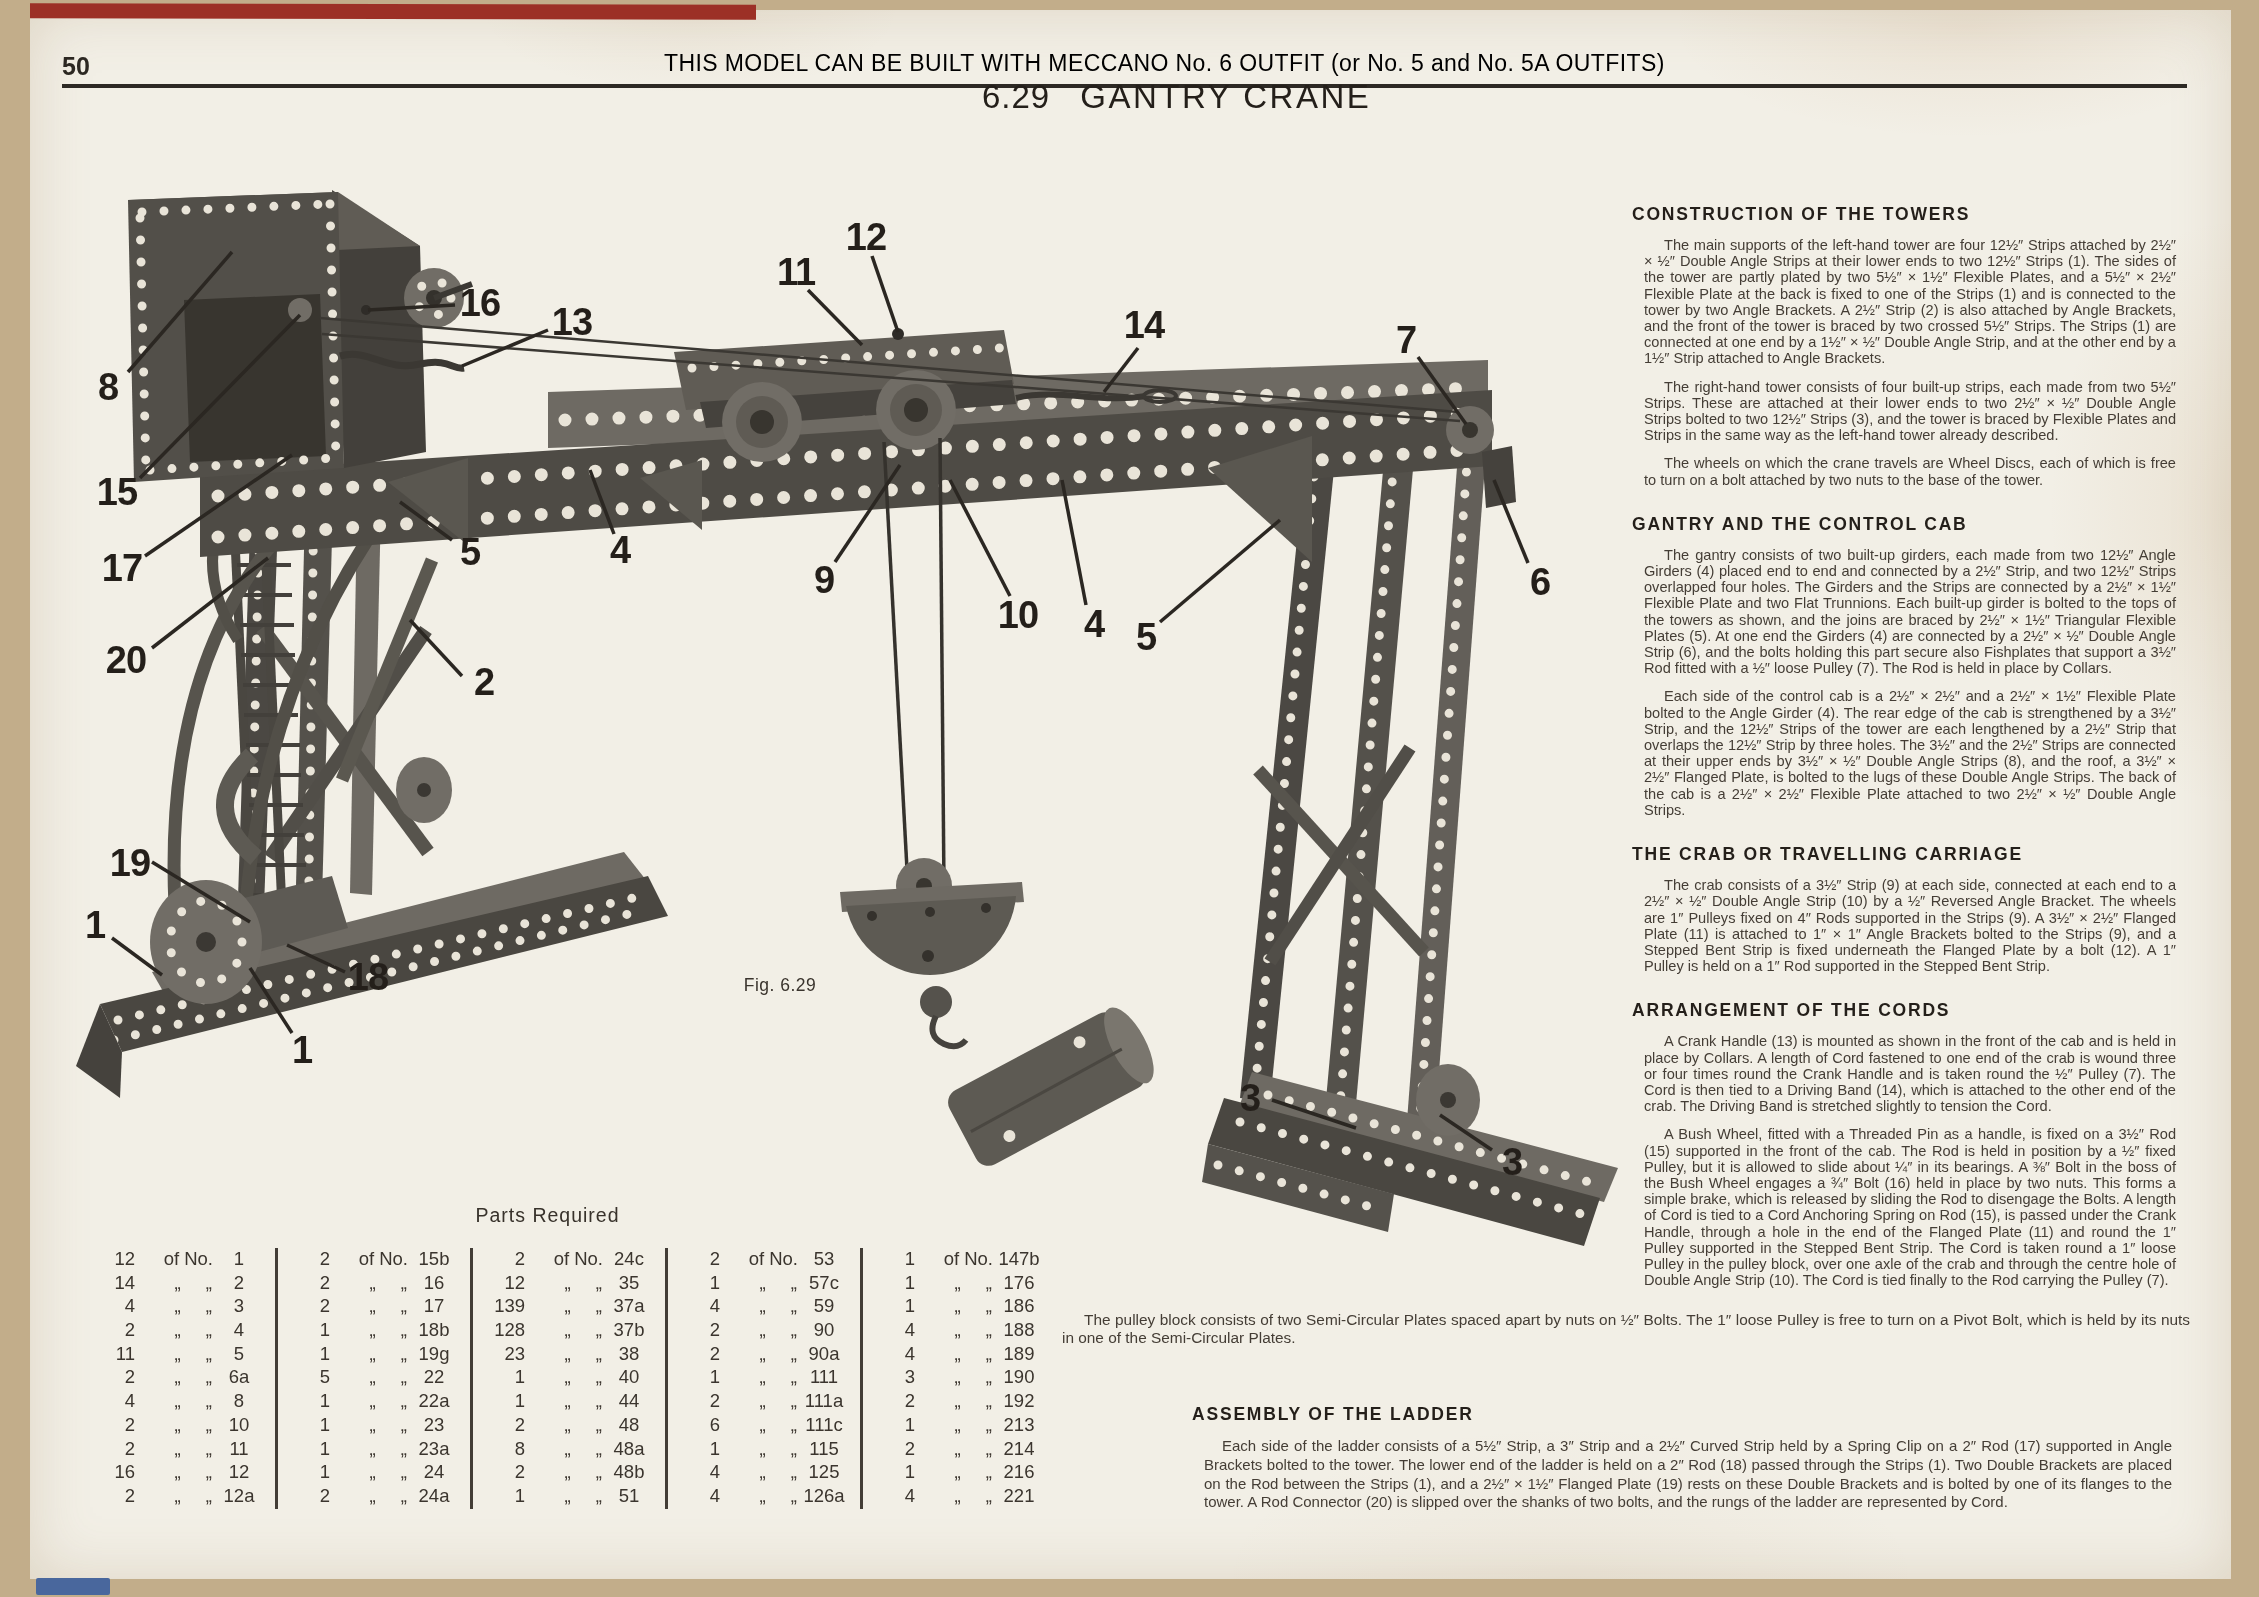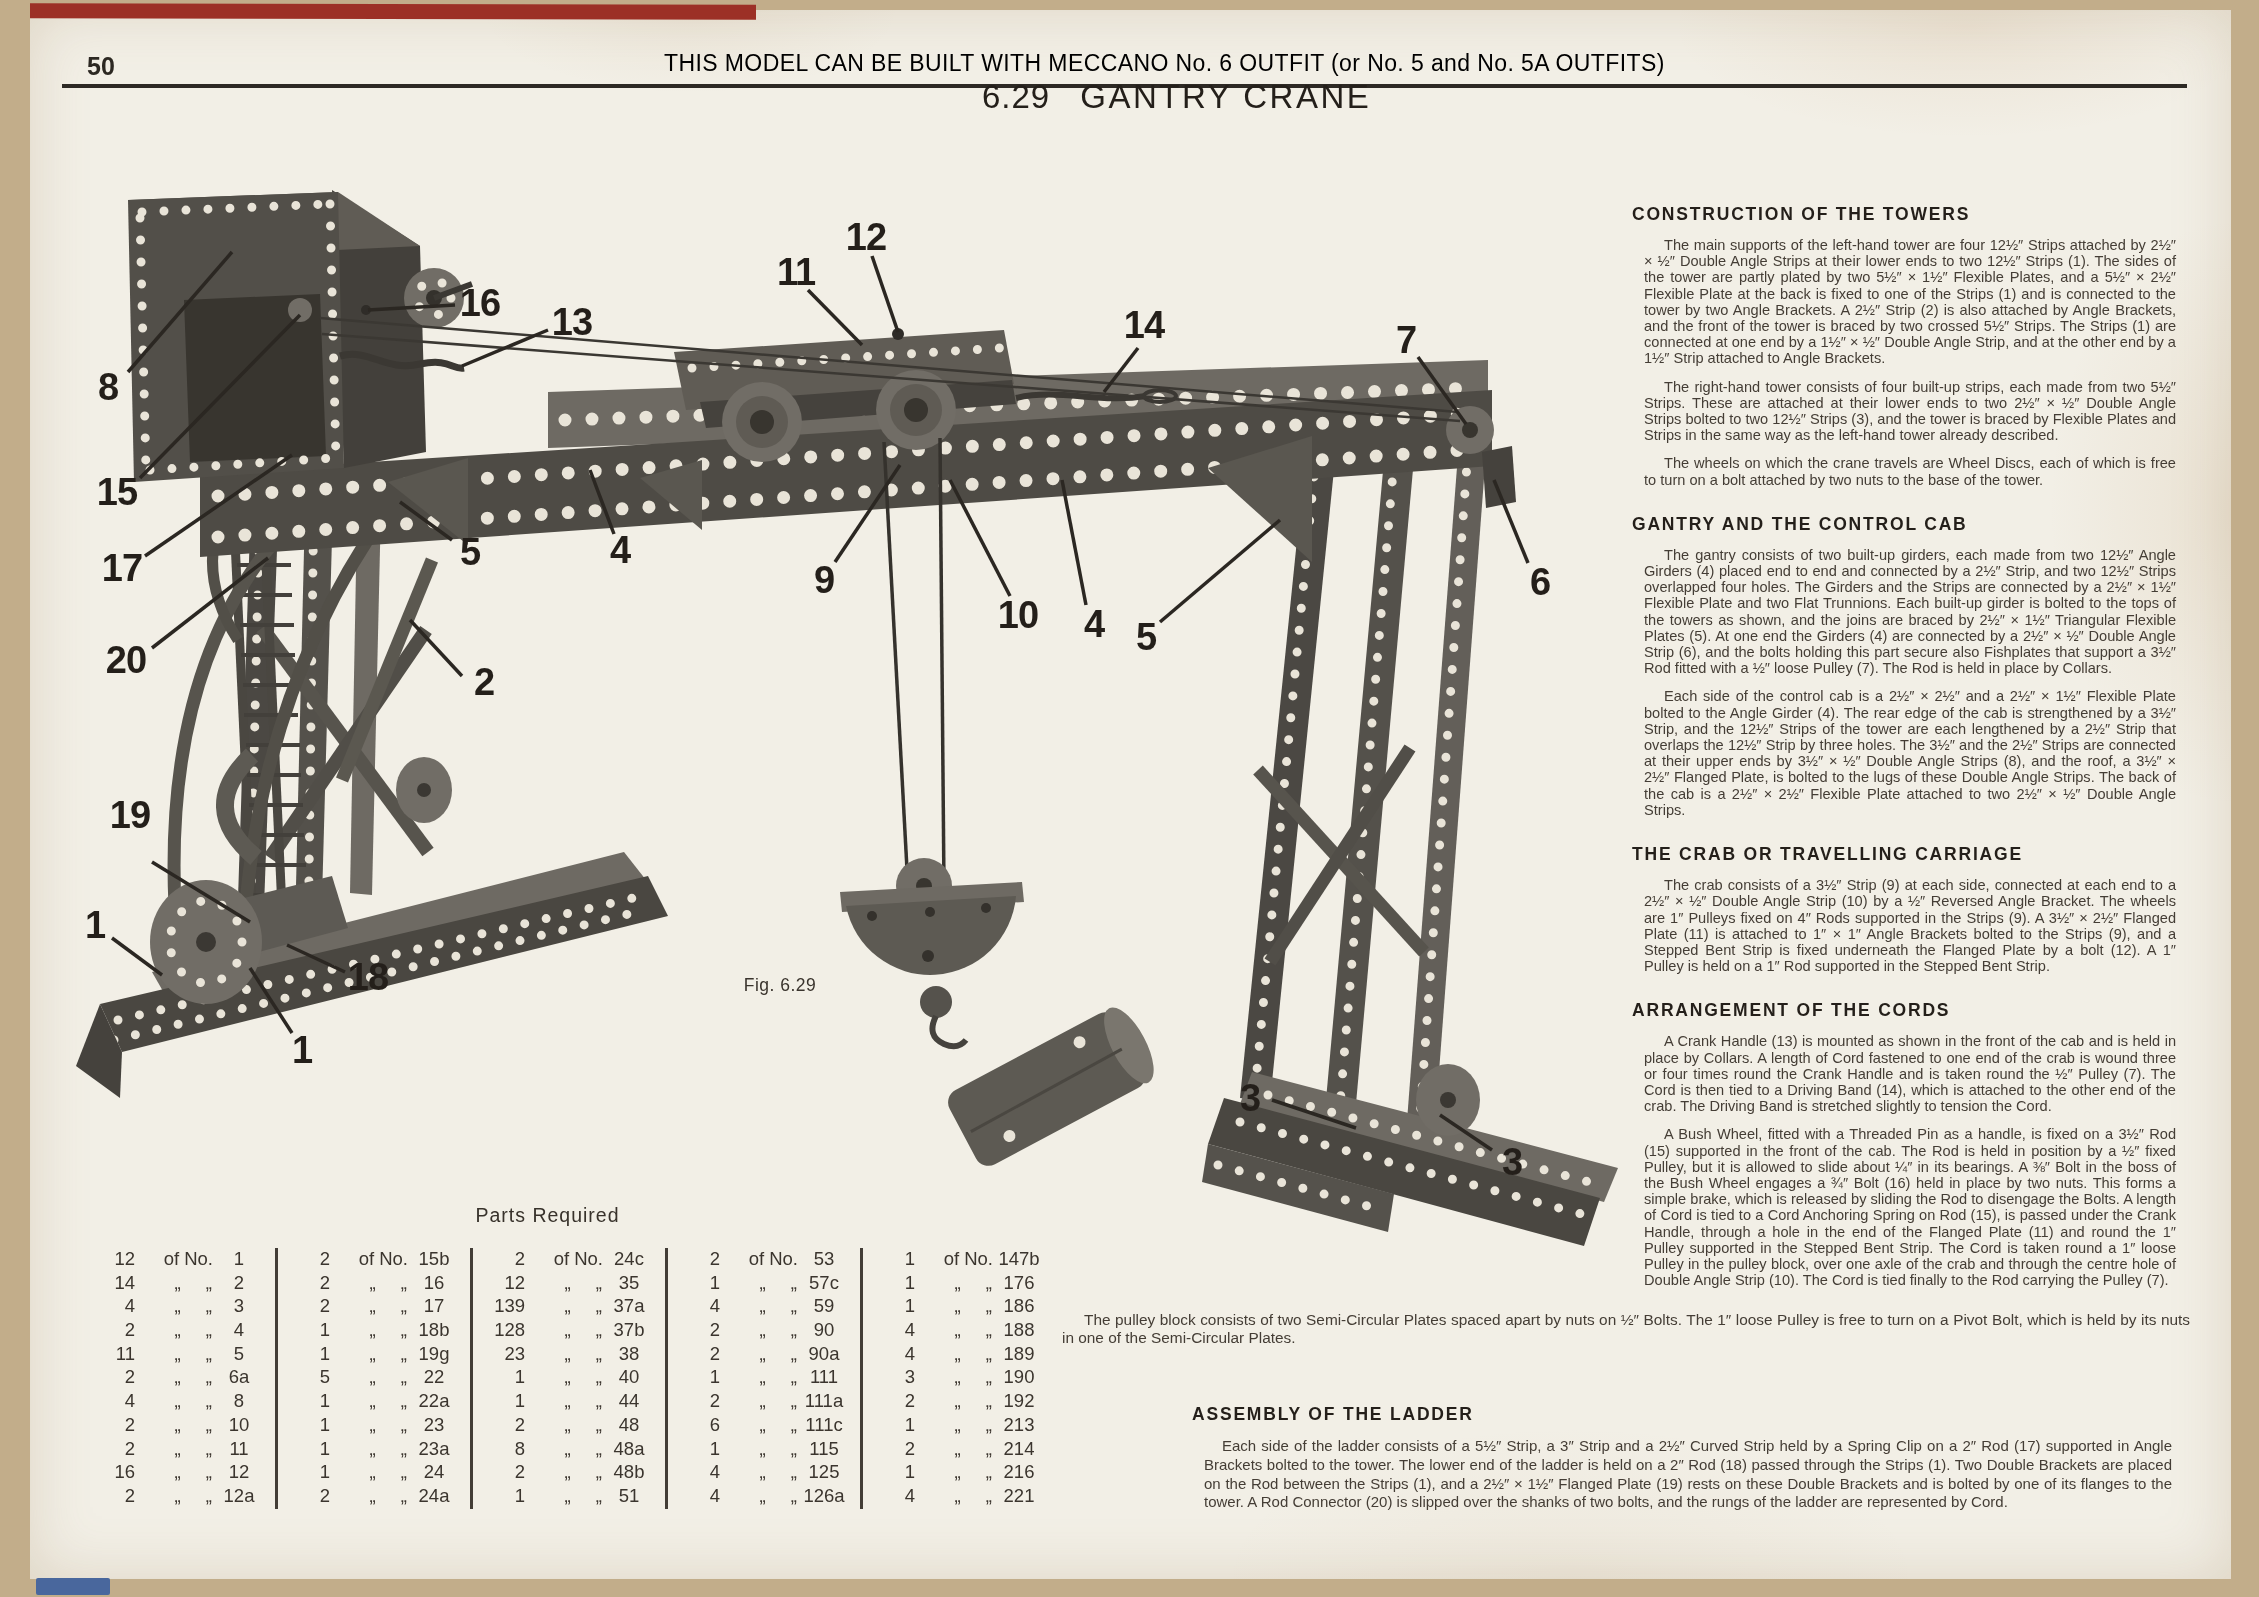--- a/index.html
+++ b/index.html
@@ -8,21 +8,21 @@
   .page{position:absolute;left:30px;top:10px;right:28px;bottom:18px;
     background:
       radial-gradient(420px 160px at 88% 1%, rgba(176,120,62,.10), rgba(176,120,62,0) 70%),
       radial-gradient(260px 420px at 100% 32%, rgba(176,130,70,.12), rgba(176,130,70,0) 70%),
       radial-gradient(300px 120px at 30% 0%, rgba(170,130,80,.08), rgba(170,130,80,0) 70%),
       radial-gradient(500px 220px at 70% 100%, rgba(170,130,80,.06), rgba(170,130,80,0) 70%),
       #f2efe6;
     box-shadow:inset 0 0 60px rgba(150,118,75,.22);}
   .red-sliver{position:absolute;left:30px;top:4px;width:726px;height:15px;background:#9c3026;transform:rotate(.12deg);}
   .blue-sliver{position:absolute;left:36px;bottom:2px;width:74px;height:17px;background:#49679d;border-radius:2px;}
-  .page-number{position:absolute;left:62px;top:52px;font-size:25px;font-weight:bold;color:#2c2822;margin-left:25px;}
+  .page-number{position:absolute;left:62px;top:52px;font-size:25px;font-weight:bold;color:#2c2822;}
   .header-line{position:absolute;left:664px;top:50px;white-space:nowrap;font-size:23px;color:#000000;letter-spacing:.4px;}
   .header-rule{position:absolute;left:62px;right:72px;top:84px;height:4px;background:#2d2924;}
   .page-title{position:absolute;left:982px;top:78px;white-space:nowrap;font-size:33px;font-weight:normal;color:#241f1a;letter-spacing:2.5px;}
   .page-title .tnum{margin-right:30px;letter-spacing:1px;}
   .crane,.leaders{position:absolute;left:0;top:0;width:2259px;height:1597px;pointer-events:none;}
   .leaders line{stroke:#2b2722;stroke-width:3.5px;}
   .dots{stroke:#e9e4d8;stroke-width:13px;stroke-dasharray:0 27;stroke-linecap:round;fill:none;}
   .dots.sm{stroke-width:9px;stroke-dasharray:0 22;}
   .callout{position:absolute;transform:translate(-50%,-50%);font-size:38px;font-weight:bold;color:#241f1a;letter-spacing:-1px;}
   .fig-caption{position:absolute;left:700px;top:975px;width:160px;text-align:center;font-size:17.5px;color:#3a342d;letter-spacing:.5px;}
@@ -215,21 +215,21 @@
   <div id="callout-layer">
       <div class="callout" style="left: 108px; top: 387px;">8</div>
       <div class="callout" style="left: 480px; top: 303px;">16</div>
       <div class="callout" style="left: 572px; top: 322px;">13</div>
       <div class="callout" style="left: 117px; top: 492px;">15</div>
       <div class="callout" style="left: 122px; top: 568px;">17</div>
       <div class="callout" style="left: 126px; top: 660px;">20</div>
       <div class="callout" style="left: 470px; top: 552px;">5</div>
       <div class="callout" style="left: 620px; top: 550px;">4</div>
       <div class="callout" style="left: 484px; top: 682px;">2</div>
-      <div class="callout" style="left: 130px; top: 815px;">19</div>
+      <div class="callout" style="left: 130px; top: 863px;">19</div>
       <div class="callout" style="left: 95px; top: 925px;">1</div>
       <div class="callout" style="left: 368px; top: 977px;">18</div>
       <div class="callout" style="left: 302px; top: 1050px;">1</div>
       <div class="callout" style="left: 796px; top: 272px;">11</div>
       <div class="callout" style="left: 866px; top: 237px;">12</div>
       <div class="callout" style="left: 824px; top: 580px;">9</div>
       <div class="callout" style="left: 1018px; top: 615px;">10</div>
       <div class="callout" style="left: 1094px; top: 624px;">4</div>
       <div class="callout" style="left: 1146px; top: 637px;">5</div>
       <div class="callout" style="left: 1144px; top: 325px;">14</div>

